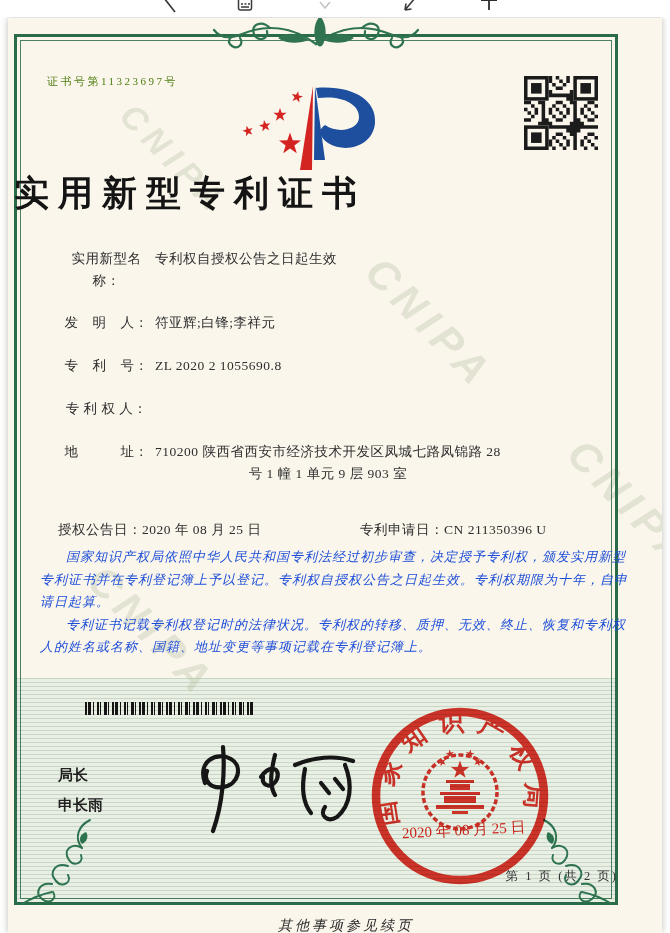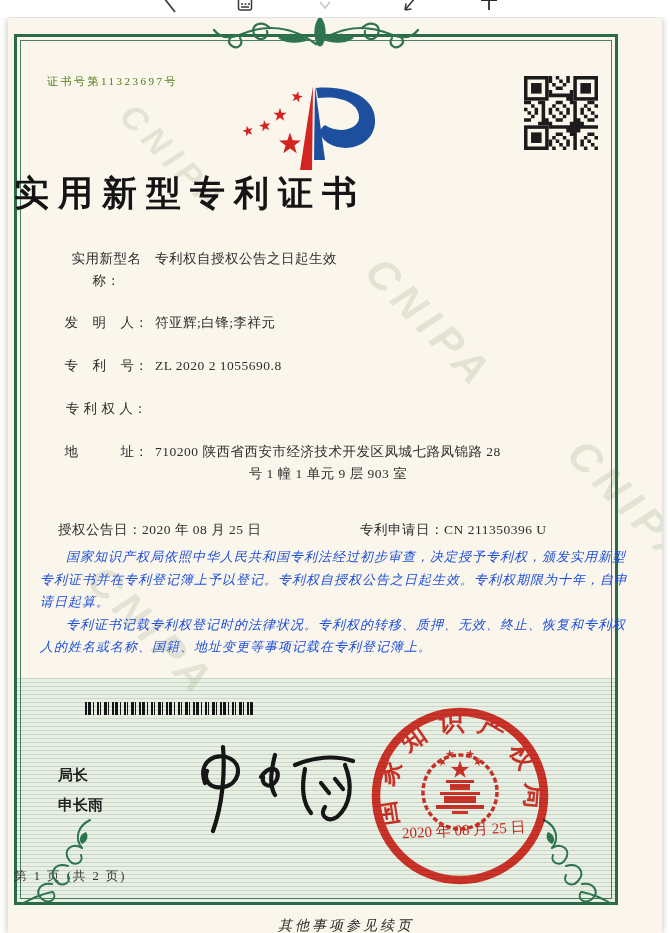--- a/index.html
+++ b/index.html
@@ -76,21 +76,21 @@
 
   .corner { position:absolute; width:78px; height:88px; z-index:5; }
   .corner-l { left:10px; top:800px; }
   .corner-r { left:530px; top:800px; transform:scaleX(-1); }
 
   .seal { position:absolute; left:352px; top:678px; width:200px; height:200px; z-index:6;
     mix-blend-mode:multiply; opacity:.95; }
   .seal text { font-family:"Liberation Serif","DejaVu Serif",serif; }
 
   .footer-page { position:absolute; left:6px; top:850px; width:604px; z-index:4;
-    text-align:left; font-size:12.5px; color:#333; letter-spacing:2px; }
+    text-align:right; font-size:12.5px; color:#333; letter-spacing:2px; }
   .cont-note { position:absolute; left:36px; top:899px; width:604px; z-index:4;
     text-align:center; font-size:14px; font-style:italic; color:#2a2a2a; letter-spacing:3px; }
 </style>
 </head>
 <body>
 
 <svg width="0" height="0" style="position:absolute" aria-hidden="true">
   <defs>
     <path id="star" d="M0,-10 L2.35,-3.24 9.51,-3.09 3.8,1.24 5.88,8.09 0,4 -5.88,8.09 -3.8,1.24 -9.51,-3.09 -2.35,-3.24 Z"></path>
   </defs>

